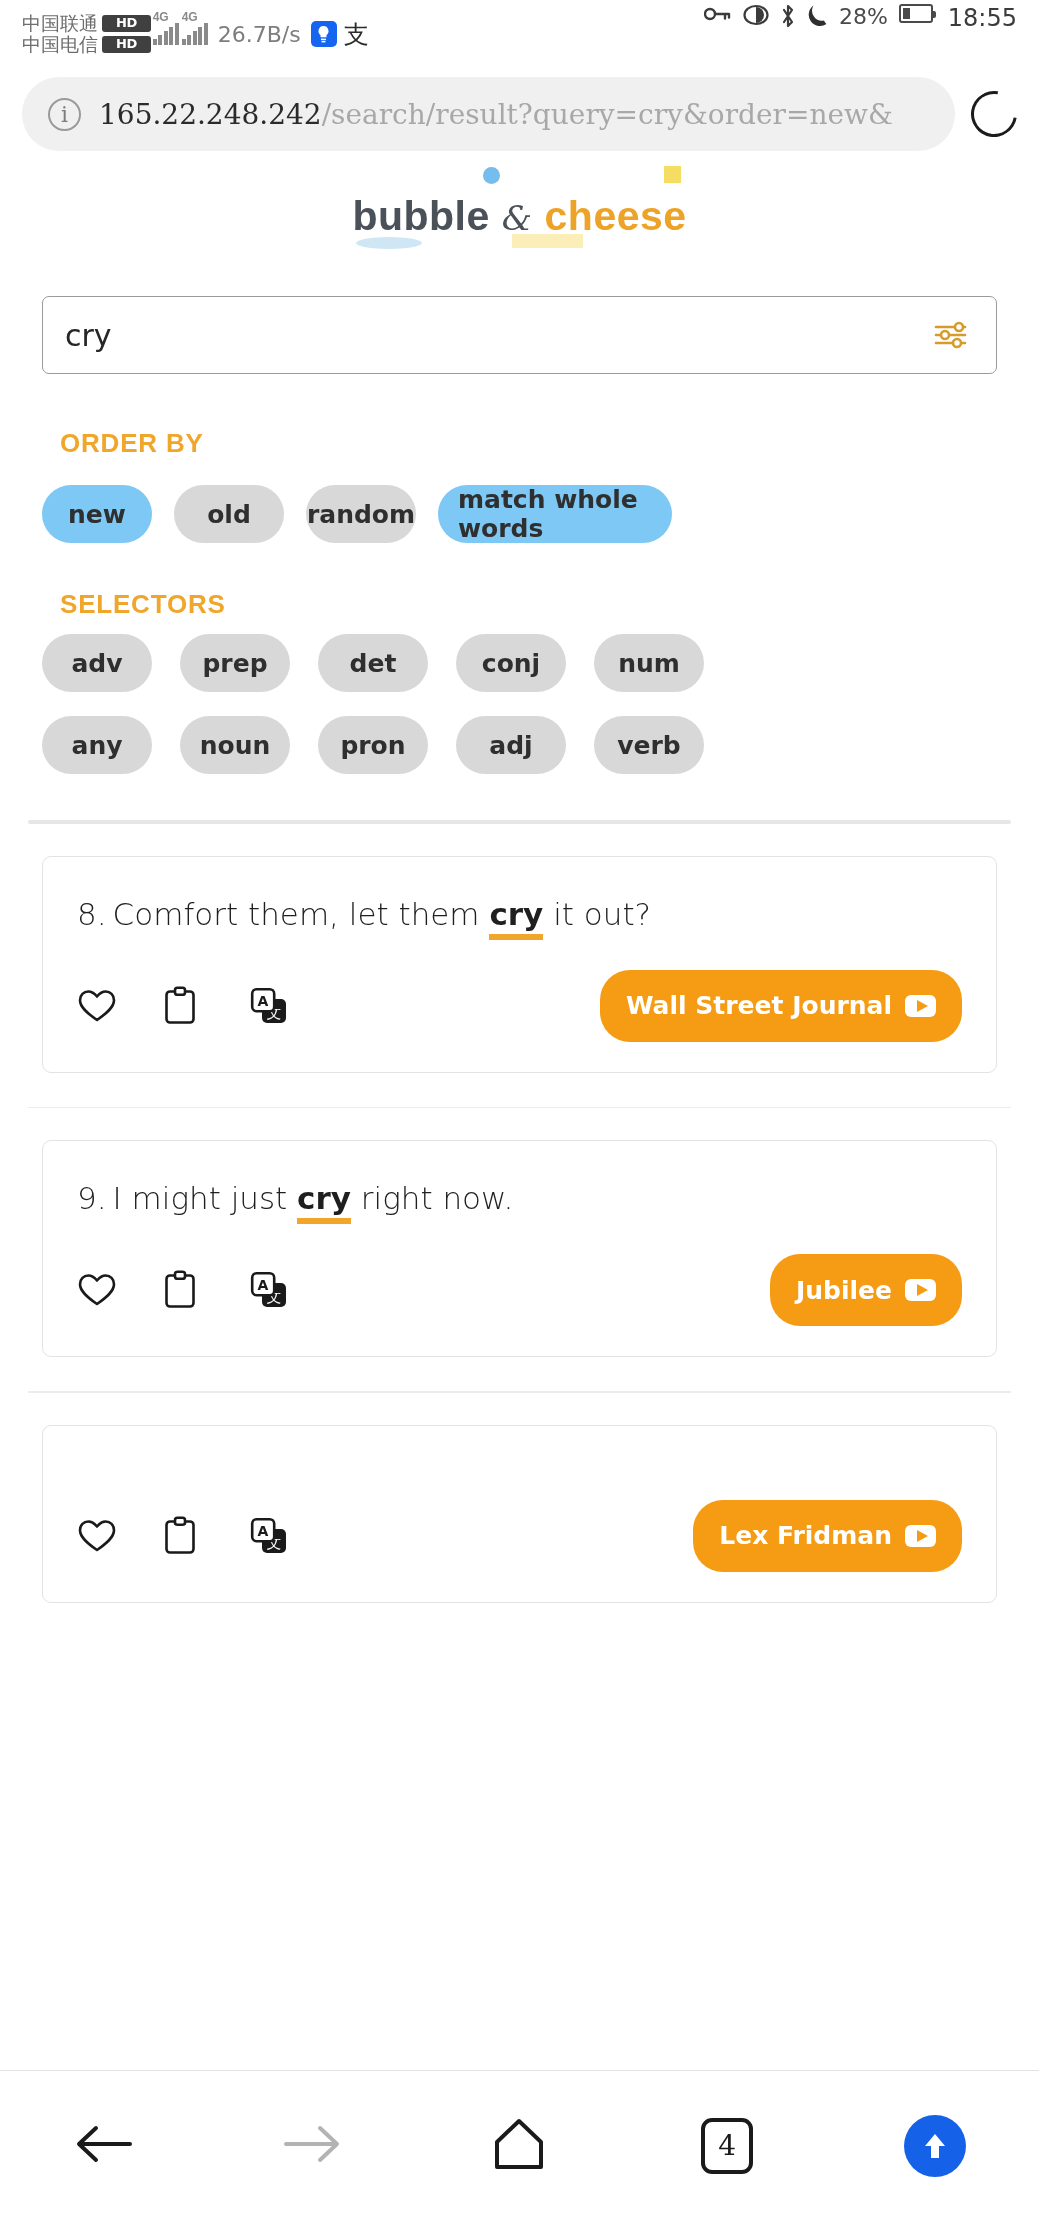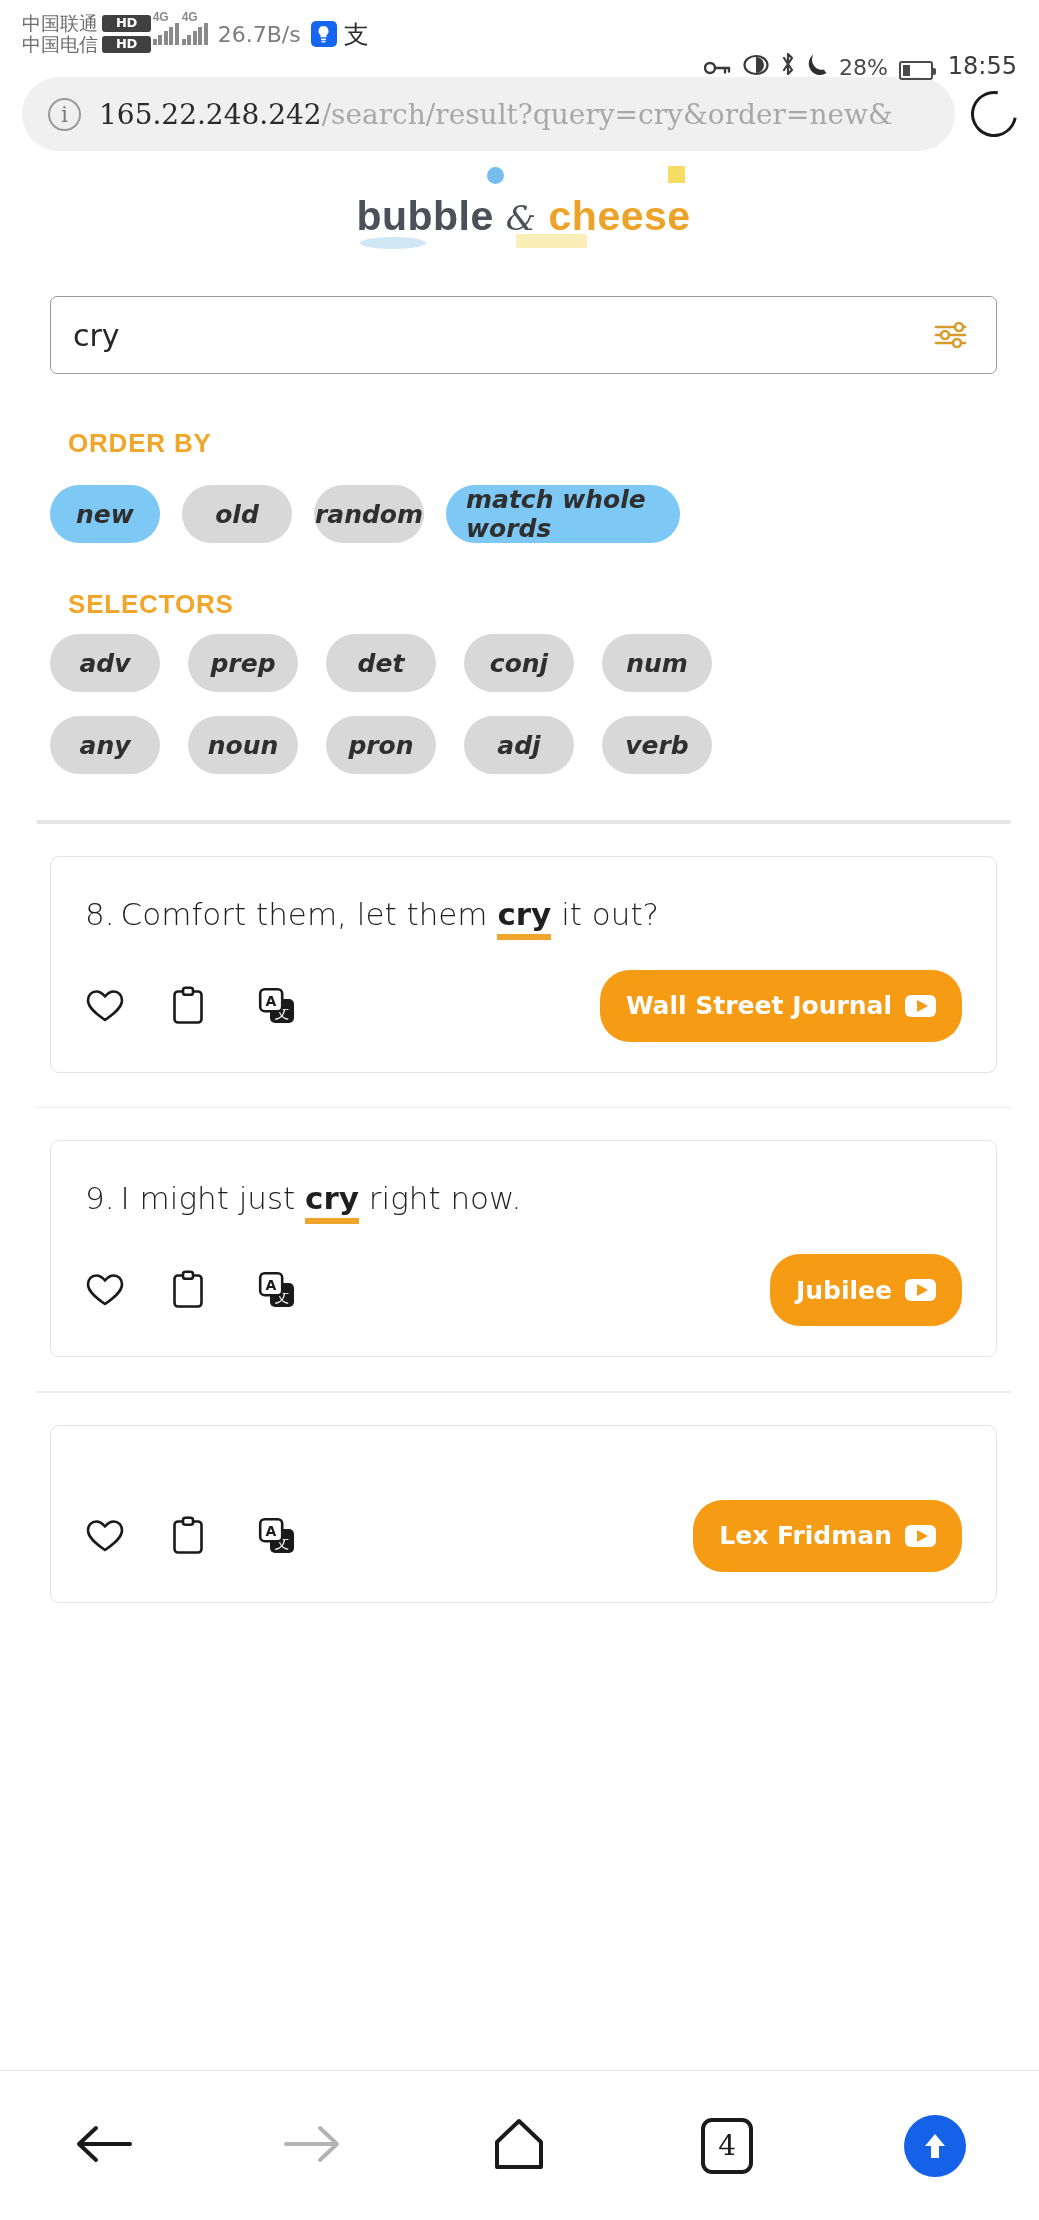--- a/index.html
+++ b/index.html
@@ -53,22 +53,22 @@
   .netspeed { font-size: 22px; color: #7d7d7d; margin-left: 10px;
               font-family: "DejaVu Sans", sans-serif; }
   .app-blue {
     width: 26px; height: 26px; background: #1565f0; border-radius: 5px;
     margin-left: 10px; display: flex; align-items: center; justify-content: center;
     color: #fff; font-size: 17px;
   }
   .app-zhi { font-size: 25px; color: #2b2b2b; margin-left: 7px; line-height: 1;
              font-family: "DejaVu Sans", sans-serif;}
   .sb-right {
-    position: absolute; right: 22px; top: 12px; height: 68px;
-    display: flex; align-items: flex-end; gap: 11px;
+    position: absolute; right: 22px; top: 4px; height: 68px;
+    display: flex; align-items: flex-start; gap: 11px;
     color: #3b3b3b;
   }
   .sb-right .glyph { font-size: 22px; line-height: 1; }
   .battery-pct { font-size: 22px; color: #4a4a4a;
                  font-family: "DejaVu Sans", sans-serif;}
   .battery {
     width: 34px; height: 19px; border: 2.5px solid #4a4a4a; border-radius: 3px;
     position: relative; display: flex; align-items: center; padding: 2px;
   }
   .battery::after {
@@ -111,21 +111,21 @@
   .url-path { color: #a8a8a8; }
   .reload {
     width: 46px; height: 46px; border-radius: 50%;
     border: 3.5px solid #1c1c1c;
     border-right-color: transparent;
     flex: none;
     transform: rotate(-35deg);
   }
 
   
-  .page { padding: 0 0 0 8px; }
+  .page { padding: 0 0 0 0; }
 
   .logo {
     height: 112px;
     display: flex; align-items: center; justify-content: center;
     position: relative;
   }
   .logo-inner { position: relative; display: flex; align-items: baseline; gap: 12px; }
   .logo-word {
     font-size: 41px; font-weight: bold; letter-spacing: 0.5px;
     position: relative; z-index: 2;
@@ -181,21 +181,20 @@
     height: 58px;
     border-radius: 29px;
     background: #d8d8d8;
     color: #2f2f2f;
     font-size: 25px;
     font-weight: bold;
     display: flex; align-items: center; justify-content: center;
     margin-right: 22px;
     padding: 0 16px;
     font-family: "DejaVu Sans", sans-serif;
-    font-style: italic;
   }
   .pill.active { background: #7ec8f5; }
   .pill.w-fixed { width: 110px; }
   .pill.w-mww { width: 234px; padding: 0 20px; }
 
   .sel-row { display: flex; padding: 0 42px; margin-top: 24px; }
   .sel-row .pill { width: 110px; margin-right: 28px; }
   .sel-row2 { margin-top: 14px; }
 
   .divider {

